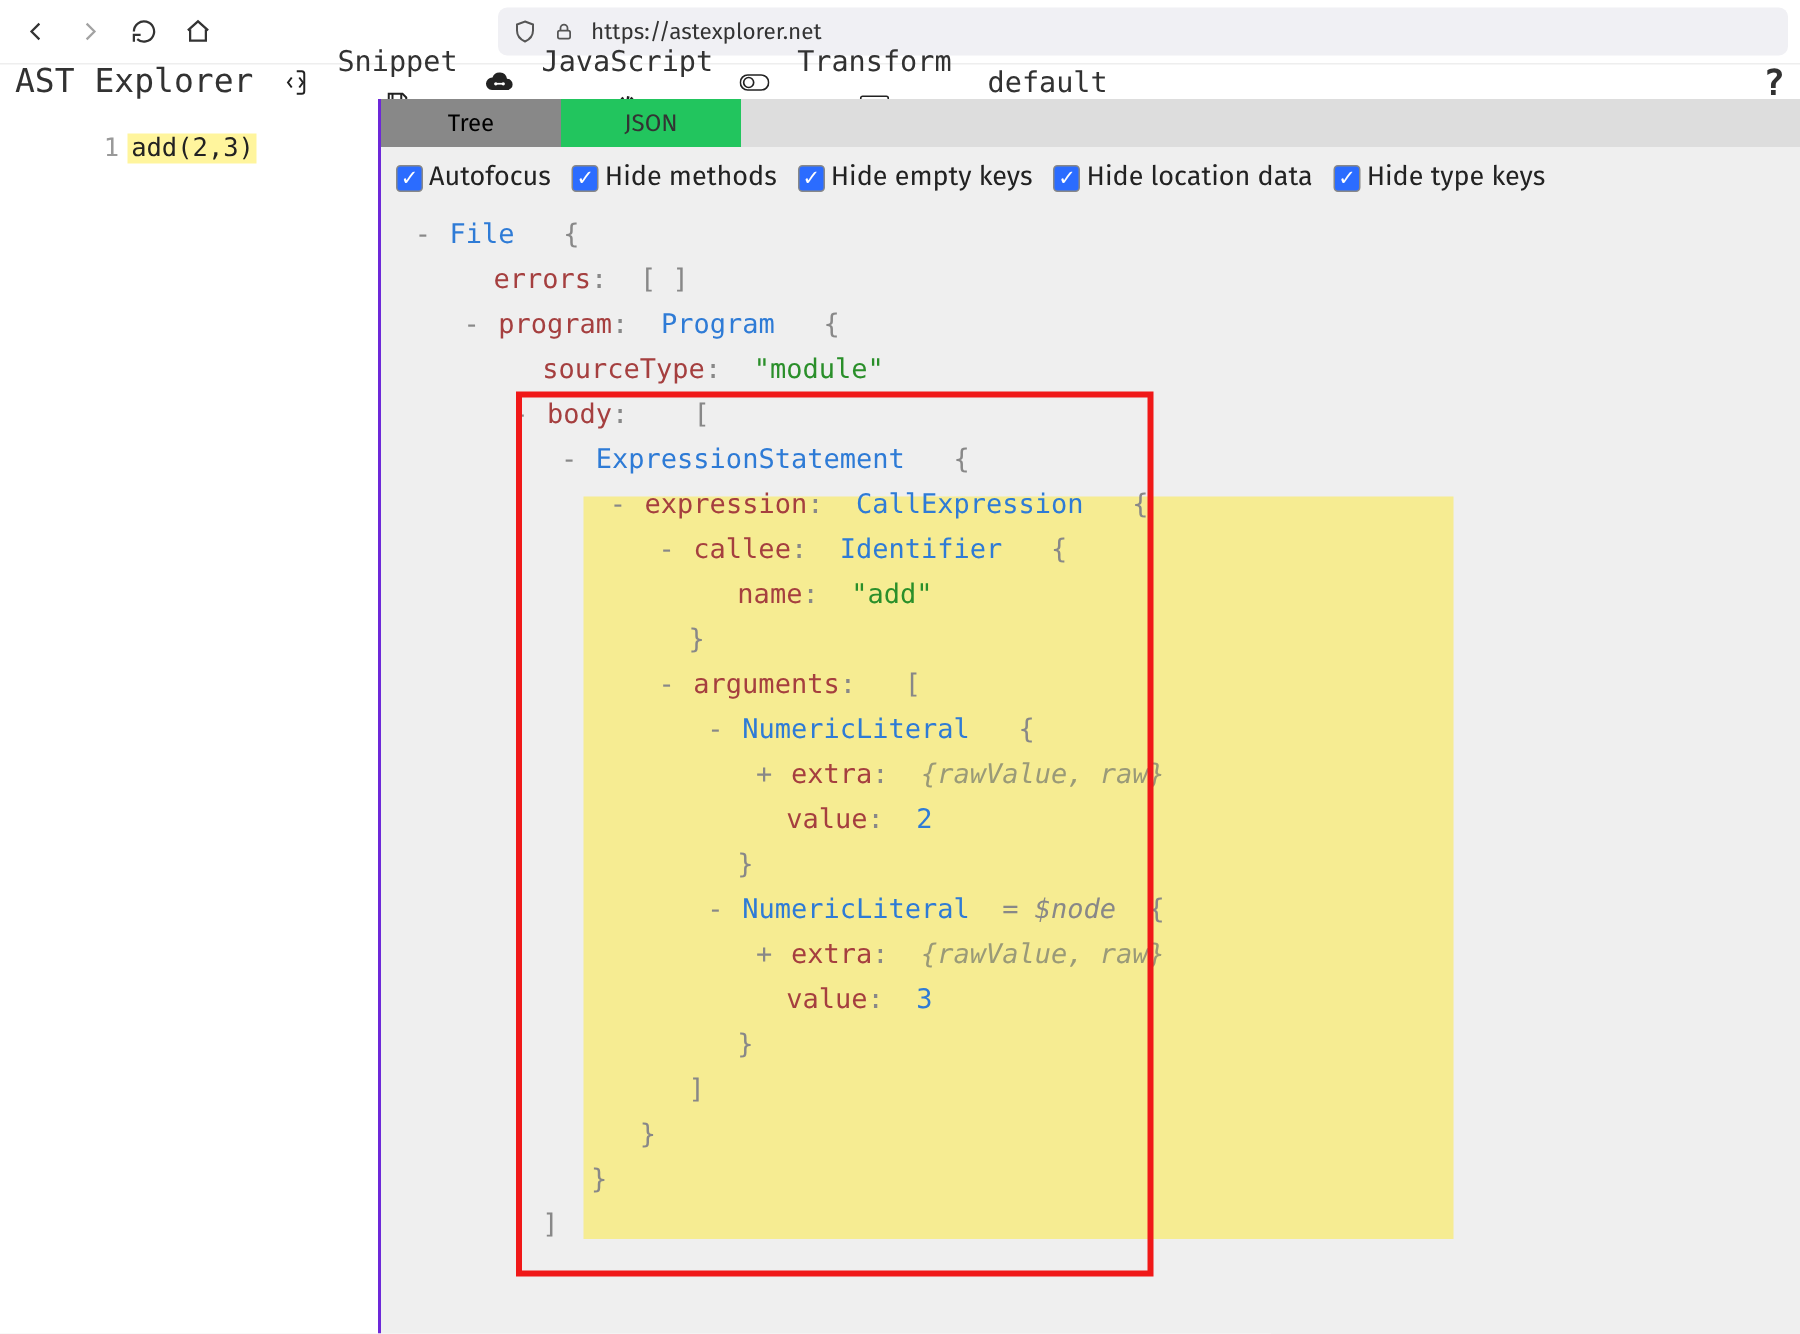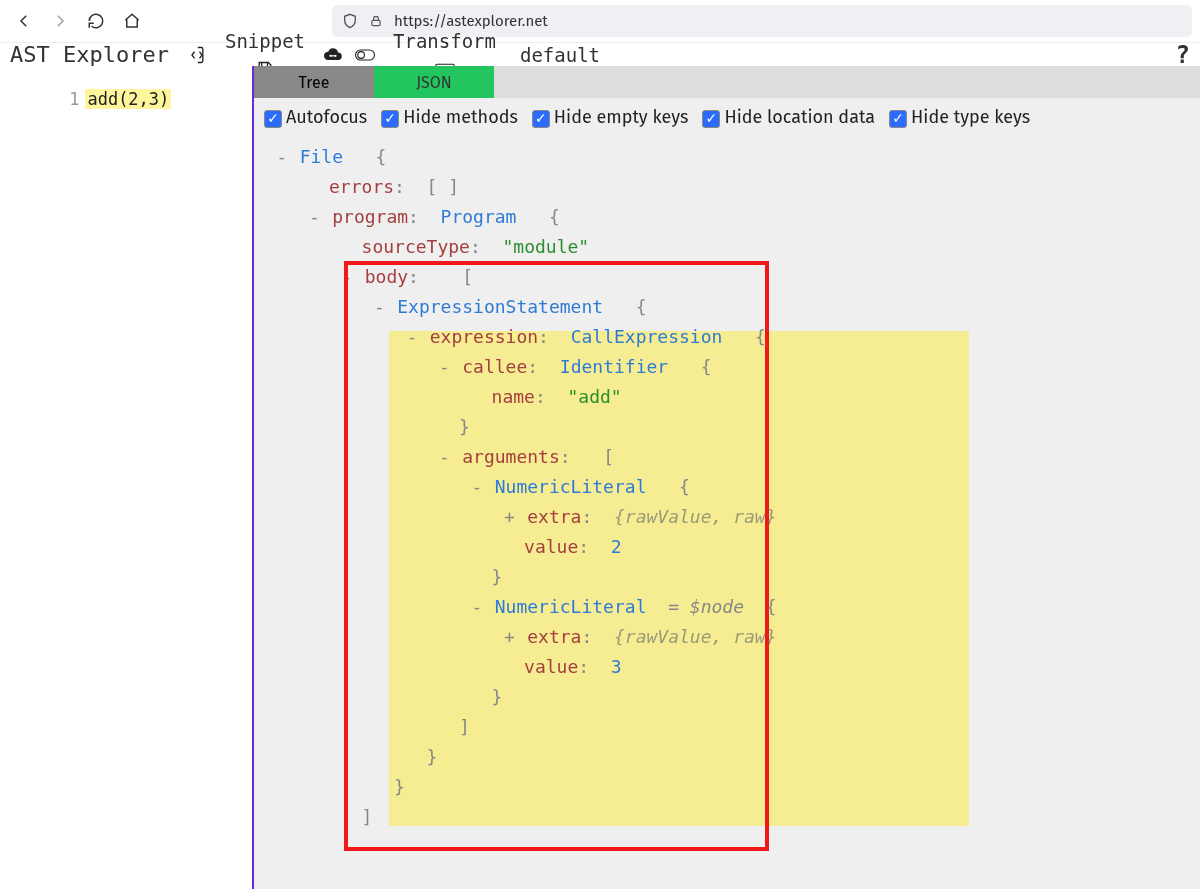--- a/index.html
+++ b/index.html
@@ -120,20 +120,30 @@
         </svg>
       </span>
   </span>
   <span class="tb-icon">
     <svg viewBox="0 0 24 24" fill="#222">
         <path d="M6 18a5 5 0 0 1 .4-10A6 6 0 0 1 18 9a4 4 0 0 1 0 9H6z"></path>
         <circle cx="9" cy="13" r="1.3" fill="#fff"></circle>
         <circle cx="15" cy="13" r="1.3" fill="#fff"></circle>
         <rect x="9" y="12.3" width="6" height="1.4" fill="#fff"></rect>
       </svg>
+  </span>
+  <span class="tb-item">
+    <span>JavaScript</span>
+    <span class="tb-icon">
+        <svg viewBox="0 0 24 24" fill="none" stroke="#222" stroke-width="2">
+          <path d="M9 6l-5 6 5 6"></path>
+          <path d="M15 6l5 6-5 6"></path>
+          <path d="M13 5l-2 14"></path>
+        </svg>
+      </span>
   </span>
   <span class="tb-icon">
     <svg viewBox="0 0 36 20">
         <rect x="1" y="1" width="34" height="18" rx="9" fill="none" stroke="#222" stroke-width="2"></rect>
         <circle cx="11" cy="10" r="6" fill="none" stroke="#222" stroke-width="2"></circle>
       </svg>
   </span>
   <span class="tb-item">
     <span>Transform</span>
     <span class="tb-icon">

